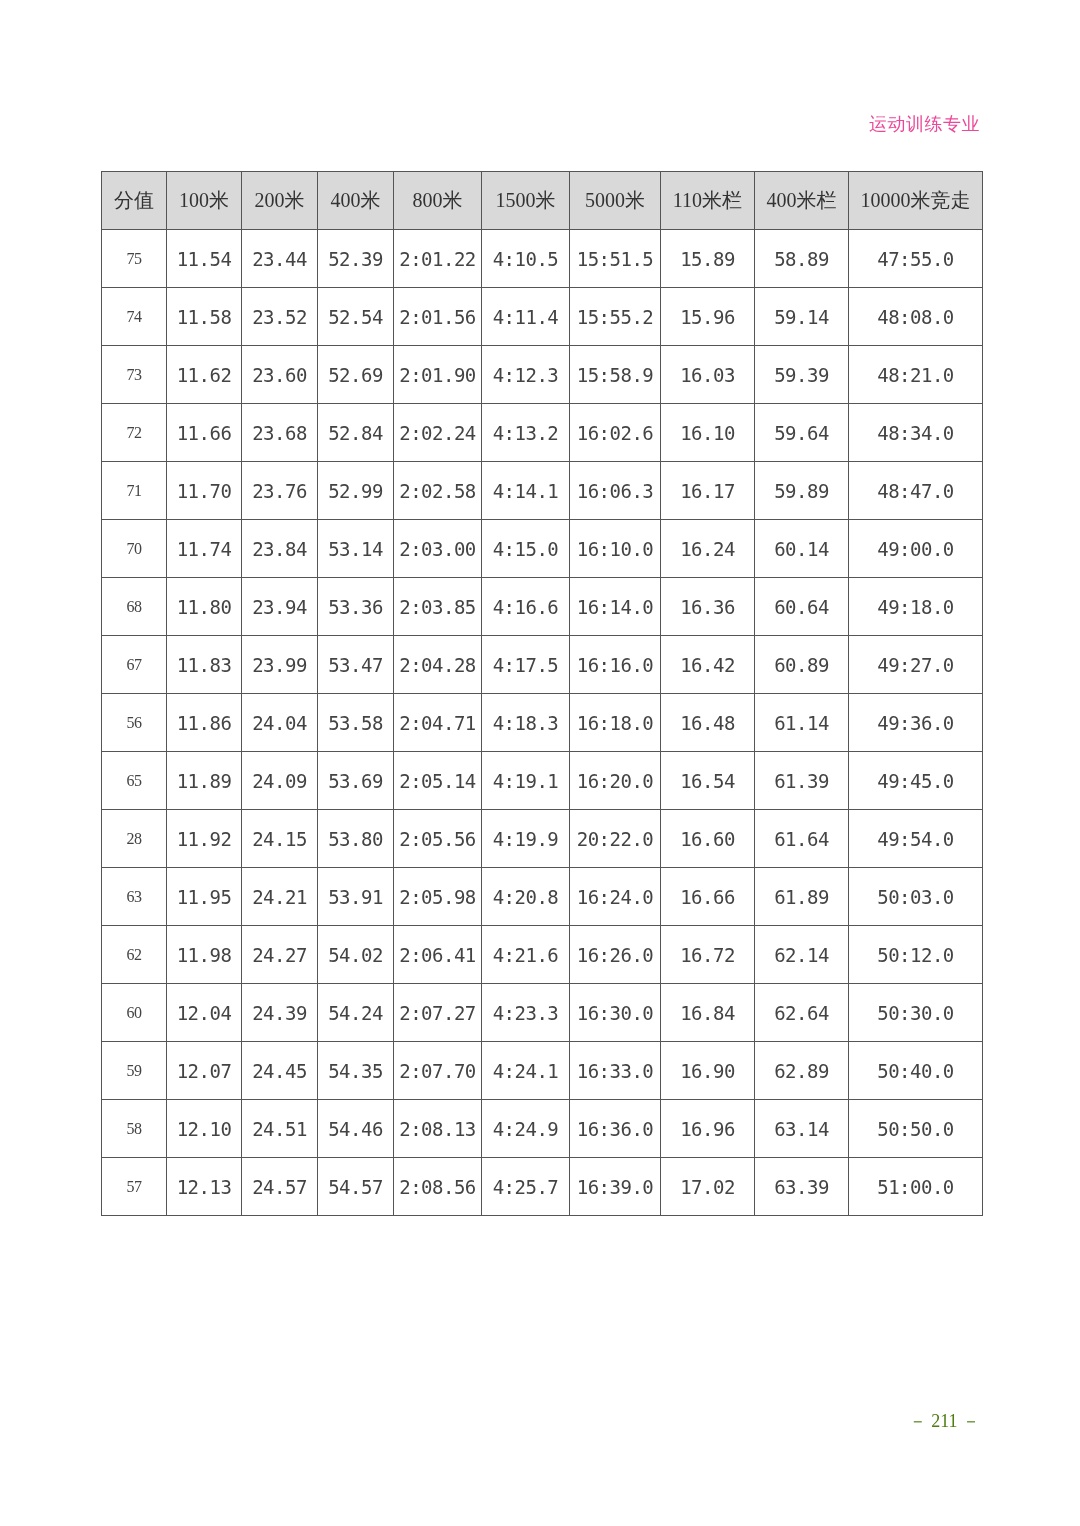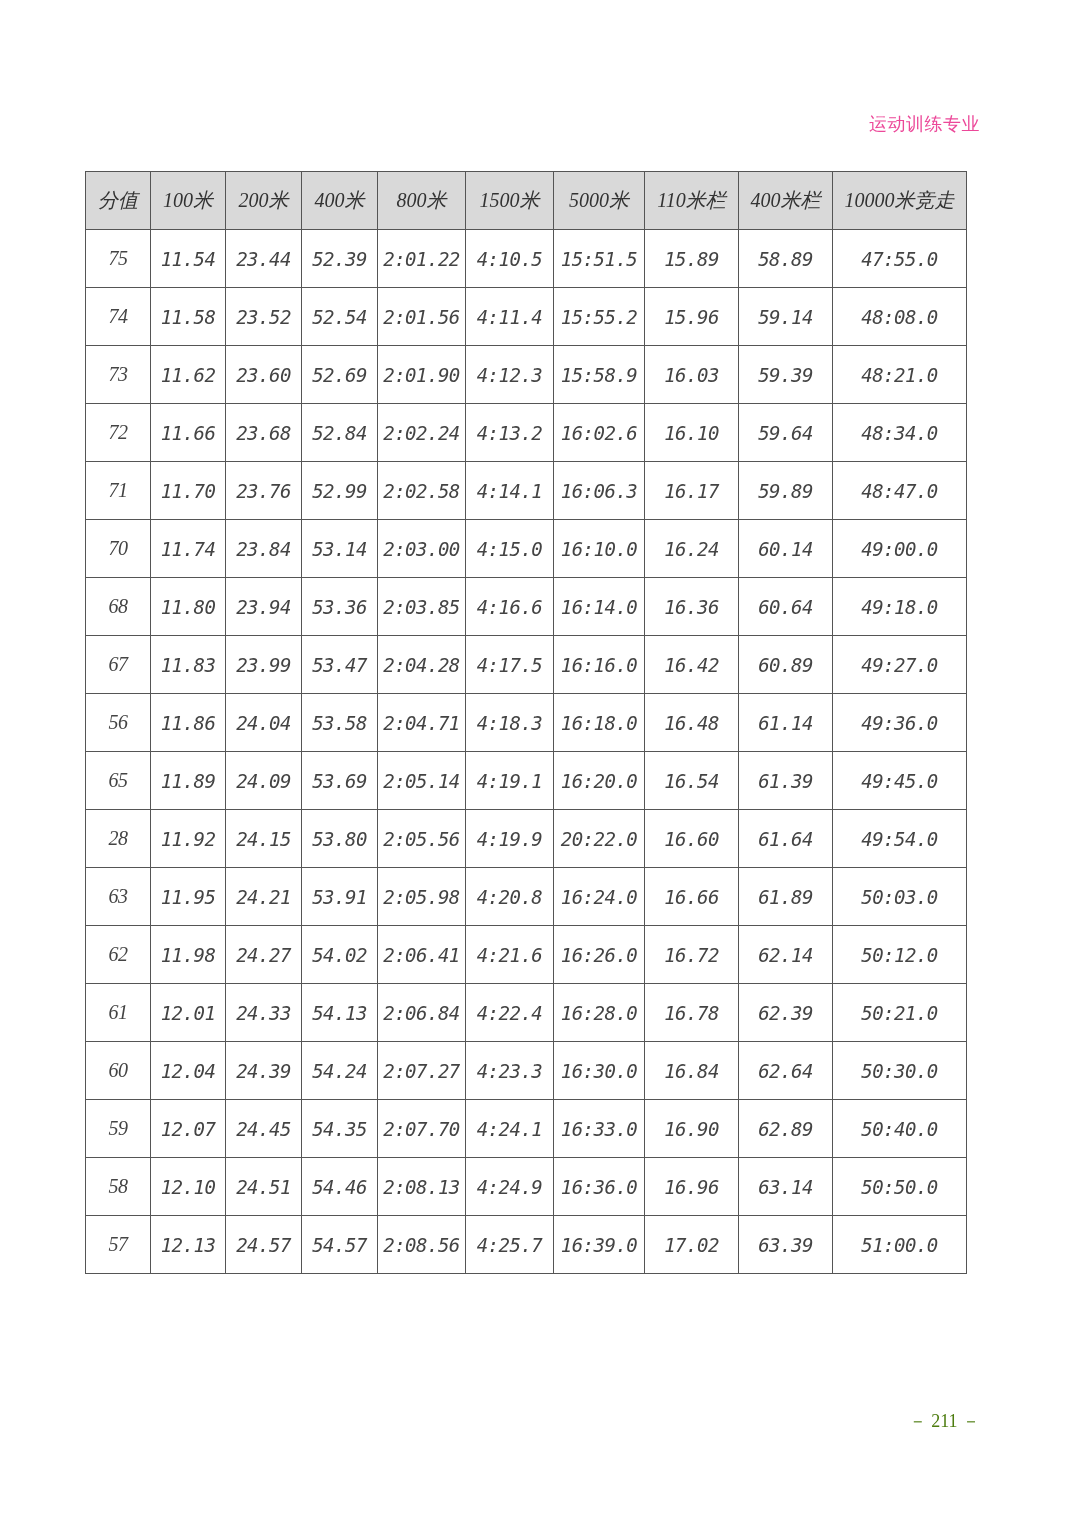--- a/index.html
+++ b/index.html
@@ -18,26 +18,25 @@
     .running-header {
       position: absolute;
       right: 100px;
       top: 112px;
       font-size: 18px;
       color: #ec4899;
       letter-spacing: 0.5px;
     }
     .score-table {
       position: absolute;
-      left: 85px;
+      left: 101px;
       top: 171px;
       border-collapse: collapse;
       table-layout: fixed;
       border: 1.5px solid #555;
-      font-style: italic;
     }
     .score-table th, .score-table td {
       border: 1px solid #555;
       text-align: center;
       vertical-align: middle;
       padding: 0;
       white-space: nowrap;
       overflow: hidden;
     }
     .score-table th {
@@ -50,21 +49,21 @@
     }
     .score-table td {
       height: 57px;
       font-size: 19px;
       font-family: "DejaVu Sans Mono", "Liberation Mono", monospace;
       color: #444;
       letter-spacing: -0.5px;
     }
     .score-table td.score-cell {
       font-family: "Liberation Serif", "DejaVu Serif", serif;
-      font-size: 20px;
+      font-size: 16px;
     }
     .page-number {
       position: absolute;
       right: 100px;
       top: 1409px;
       font-size: 18px;
       color: #4d7c0f;
       font-family: "Liberation Serif", serif;
     }
   </style>
@@ -251,32 +250,20 @@
         <td>24.27</td>
         <td>54.02</td>
         <td>2:06.41</td>
         <td>4:21.6</td>
         <td>16:26.0</td>
         <td>16.72</td>
         <td>62.14</td>
         <td>50:12.0</td>
       </tr>
       <tr>
-        <td class="score-cell">61</td>
-        <td>12.01</td>
-        <td>24.33</td>
-        <td>54.13</td>
-        <td>2:06.84</td>
-        <td>4:22.4</td>
-        <td>16:28.0</td>
-        <td>16.78</td>
-        <td>62.39</td>
-        <td>50:21.0</td>
-      </tr>
-      <tr>
         <td class="score-cell">60</td>
         <td>12.04</td>
         <td>24.39</td>
         <td>54.24</td>
         <td>2:07.27</td>
         <td>4:23.3</td>
         <td>16:30.0</td>
         <td>16.84</td>
         <td>62.64</td>
         <td>50:30.0</td>

